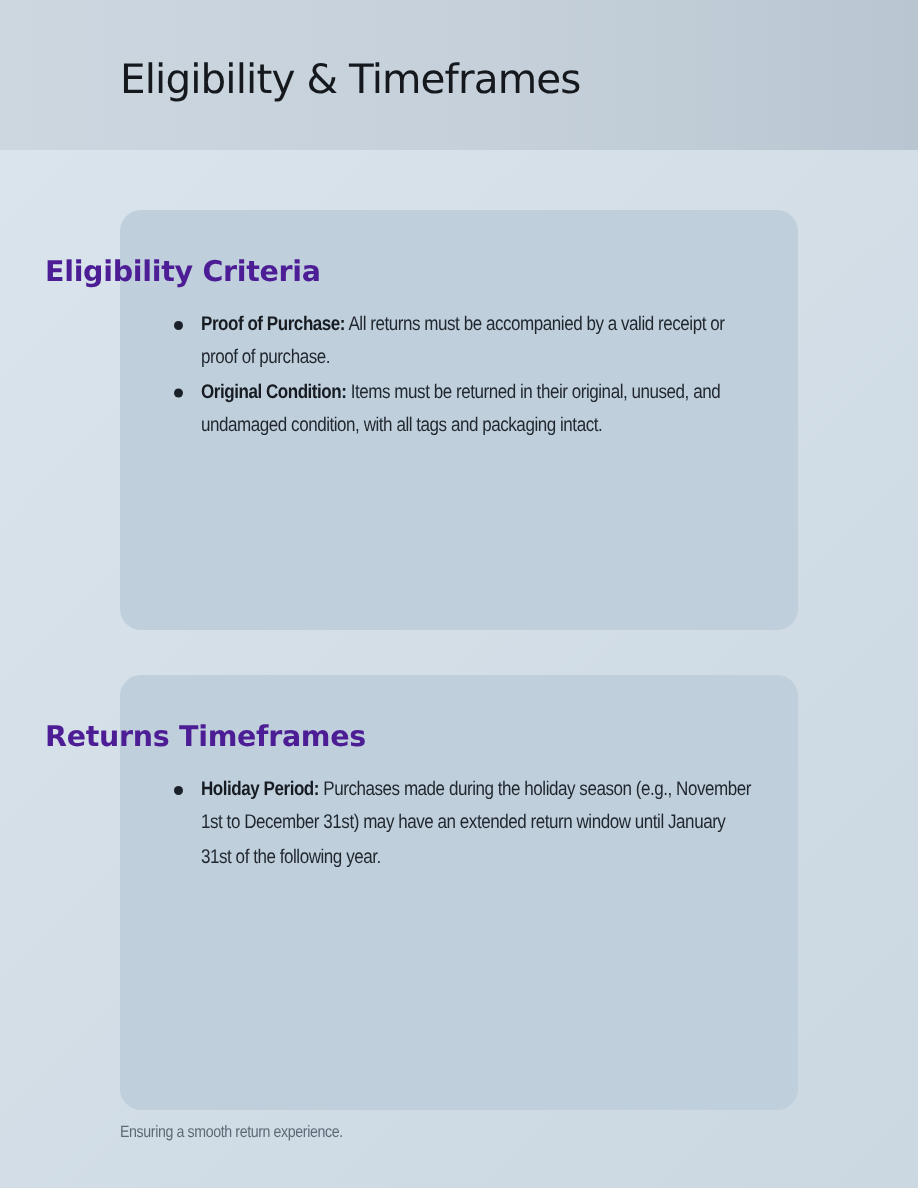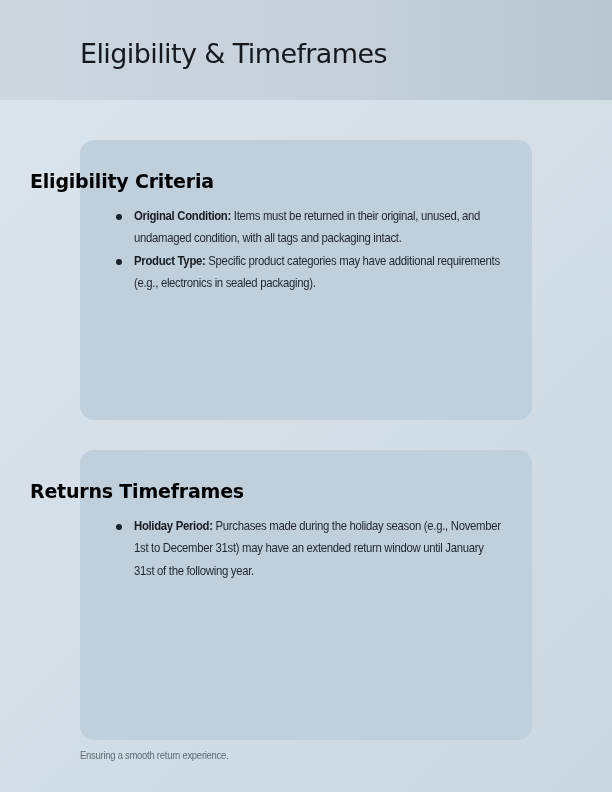--- a/index.html
+++ b/index.html
@@ -22,21 +22,21 @@
   }
   .card {
     position: absolute; left: 80px; width: 452px;
     background: #c0cfdc; border-radius: 14px;
     box-sizing: border-box; padding: 0 30px;
   }
   .card h2 {
     margin: 0; position: absolute; left: 30px;
     font-family: "DejaVu Sans", sans-serif;
     font-weight: bold; font-size: 19px; letter-spacing: -0.2px;
-    color: #000000;
+    color: #4c1d95;
   }
   .card ul {
     list-style: none; margin: 0; padding: 0;
     position: absolute; left: 30px; right: 28px;
   }
   .card li {
     position: relative; padding-left: 24px;
     font-family: "Liberation Sans", sans-serif;
     font-size: 13.2px; line-height: 22.3px; color: #1f262d;
     letter-spacing: -0.35px;
@@ -59,22 +59,22 @@
 </head>
 <body>
 
 <div class="header">
   <h1>Eligibility &amp; Timeframes</h1>
 </div>
 
 <div class="card" style="top:140px;height:280px;">
   <h2 style="top:170px;position:fixed;">Eligibility Criteria</h2>
   <ul style="top:65px;">
+    <li><span class="inner"><b>Proof of Purchase:</b><span> All returns must be accompanied by a valid receipt or proof of purchase.</span></span></li>
     <li><span class="inner"><b>Original Condition:</b><span> Items must be returned in their original, unused, and undamaged condition, with all tags and packaging intact.</span></span></li>
-    <li><span class="inner"><b>Product Type:</b><span> Specific product categories may have additional requirements (e.g., electronics in sealed packaging).</span></span></li>
   </ul>
 </div>
 
 <div class="card" style="top:450px;height:290px;">
   <h2 style="top:480px;position:fixed;">Returns Timeframes</h2>
   <ul style="top:65px;">
     <li><span class="inner"><b>Holiday Period:</b><span> Purchases made during the holiday season (e.g., November 1st to December 31st) may have an extended return window until January 31st of the following year.</span></span></li>
   </ul>
 </div>
 

